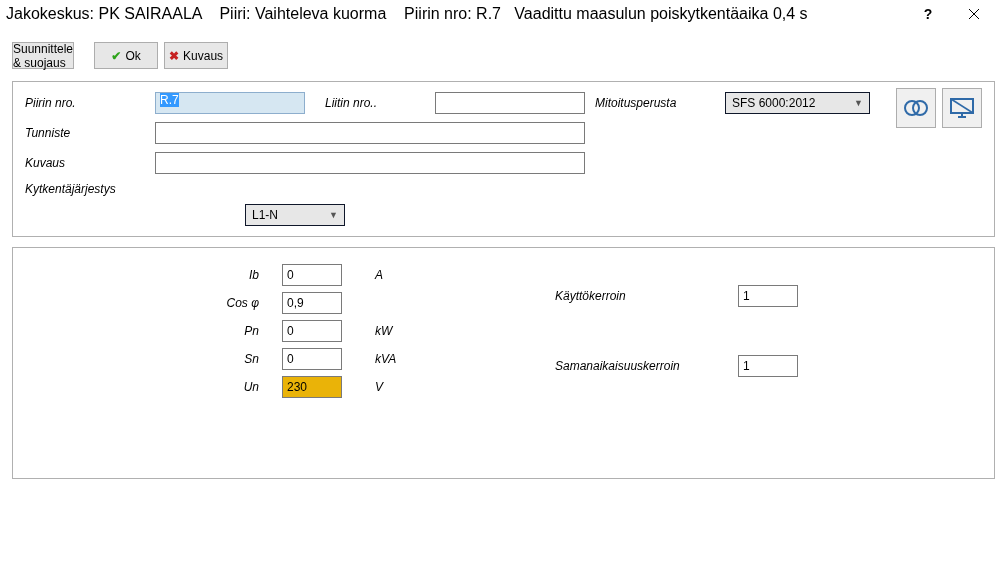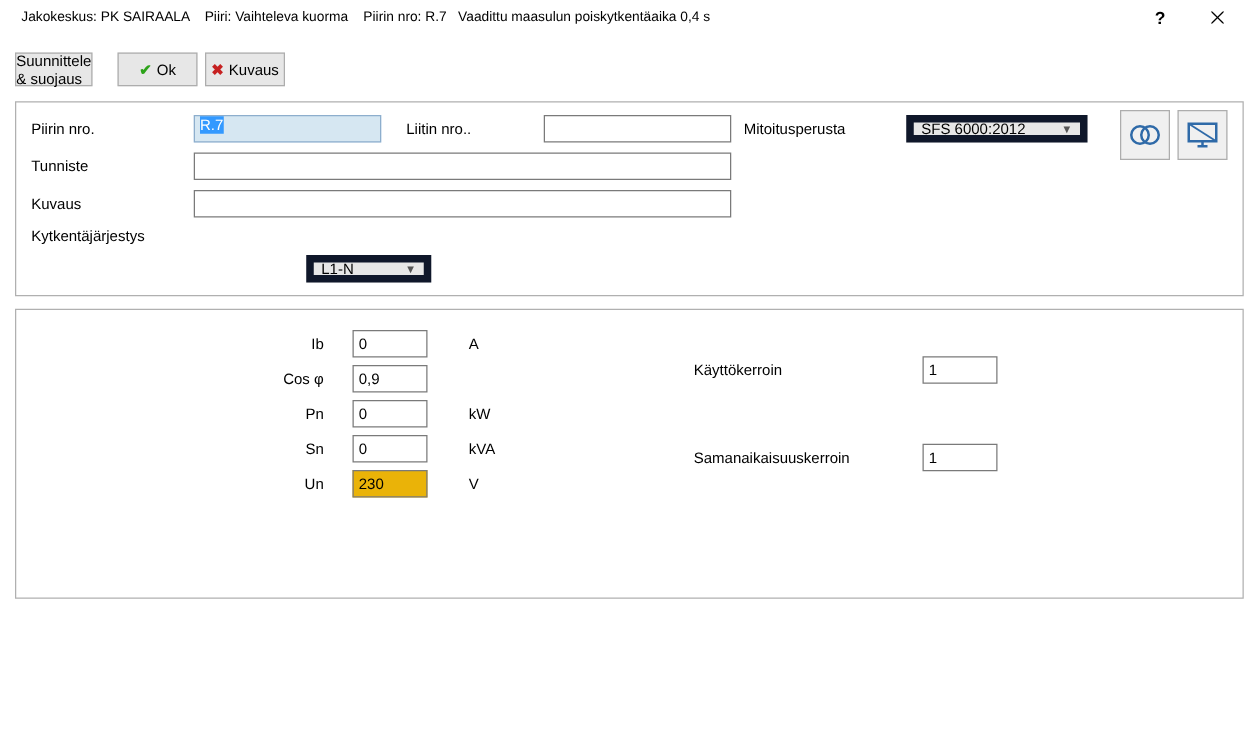--- a/index.html
+++ b/index.html
@@ -1,42 +1,42 @@
 <!DOCTYPE html>
 <html><head>
   <meta charset="utf-8">
   <style>
     * { box-sizing: border-box; margin: 0; padding: 0; font-family: "Segoe UI", Tahoma, sans-serif; font-size: 12px; }
     body { background: #fff; width: 1007px; height: 588px; overflow: hidden; color: #000; }
     .titlebar { height: 28px; display: flex; align-items: center; padding: 0 10px 0 6px; background: #fff; border-bottom: 1px solid #fff; }
-    .titlebar-text { flex: 1; color: #000; font-size: 11px; white-space: pre; margin-left: 11px; }
+    .titlebar-text { flex: 1; color: #000; font-size: 16px; white-space: pre; }
     .titlebar-controls { display: flex; gap: 0; }
     .titlebar-btn { width: 46px; height: 28px; display: flex; align-items: center; justify-content: center; color: #000; }
     .titlebar-help { font-size: 14px; font-weight: bold; }
     .content { padding: 14px 12px 0 12px; }
 
     .diagram-row { display: flex; align-items: flex-start; gap: 10px; margin-bottom: 12px; }
     .diagram { flex: 1; height: 88px; background: #23234b; border: 1px solid #b0b0b0; position: relative; }
     .diag-span { position: absolute; top: 18px; left: 70px; color: #b0d6ff; font-size: 10px; }
     .diag-annot { position: absolute; top: 18px; left: 110px; color: #fff; font-size: 10px; white-space: pre; }
     .diag-svg { position: absolute; top: 0; left: 0; }
 
     .right-panel { width: 145px; display: flex; flex-direction: row; gap: 10px; align-items: flex-end; }
     .big-btn { width: 134px; height: 27px; background: #e7e7e7; border: 1px solid #adadad; display: flex; align-items: center; justify-content: center; cursor: pointer; font-size: 12px; }
     .ok-cancel-row { display: flex; gap: 6px; }
     .small-btn { width: 64px; height: 27px; background: #e7e7e7; border: 1px solid #adadad; display: flex; align-items: center; justify-content: center; gap: 4px; cursor: pointer; font-size: 12px; }
     .ok-icon { color: #2da31a; font-weight: bold; }
     .cancel-icon { color: #c62121; font-weight: bold; }
 
     .form-area { border: 1px solid #b0b0b0; padding: 10px 12px; display: grid; grid-template-columns: 120px 160px 100px 150px 120px auto; gap: 8px 10px; align-items: center; position: relative; }
-    .label { color: #000; font-size: 12px; white-space: nowrap; }
+    .label { color: #000; font-size: 12px; white-space: nowrap; font-style: italic; }
     .field { width: 150px; height: 22px; border: 1px solid #7a7a7a; padding: 0 4px; background: #fff; }
     .field.selected { background: #d6e7f2; border: 1px solid #8daecd; }
     .field.selected .seltxt { background: #3399ff; color: #fff; }
-    .select { height: 22px; width: 100px; border: 6px solid #0f172a; background: #e7e7e7; display: flex; align-items: center; justify-content: space-between; padding: 0 6px; cursor: pointer; }
+    .select { height: 22px; width: 100px; border: 1px solid #0f172a; background: #e7e7e7; display: flex; align-items: center; justify-content: space-between; padding: 0 6px; cursor: pointer; }
     .select-wide { width: 145px; }
     .chev { font-size: 9px; color: #555; }
 
     .icon-btn { width: 40px; height: 40px; border: 1px solid #adadad; background: #f0f0f0; display: flex; align-items: center; justify-content: center; cursor: pointer; }
     .icon-row { display: flex; gap: 6px; }
     .right-icons { position: absolute; top: 6px; right: 12px; }
 
     .bottom-panel { margin-top: 10px; border: 1px solid #b0b0b0; padding: 16px 0 80px 0; }
     .section-title { text-align: center; font-weight: bold; font-size: 13px; margin-bottom: 12px; }
     .data-grid { display: flex; justify-content: center; gap: 140px; }

